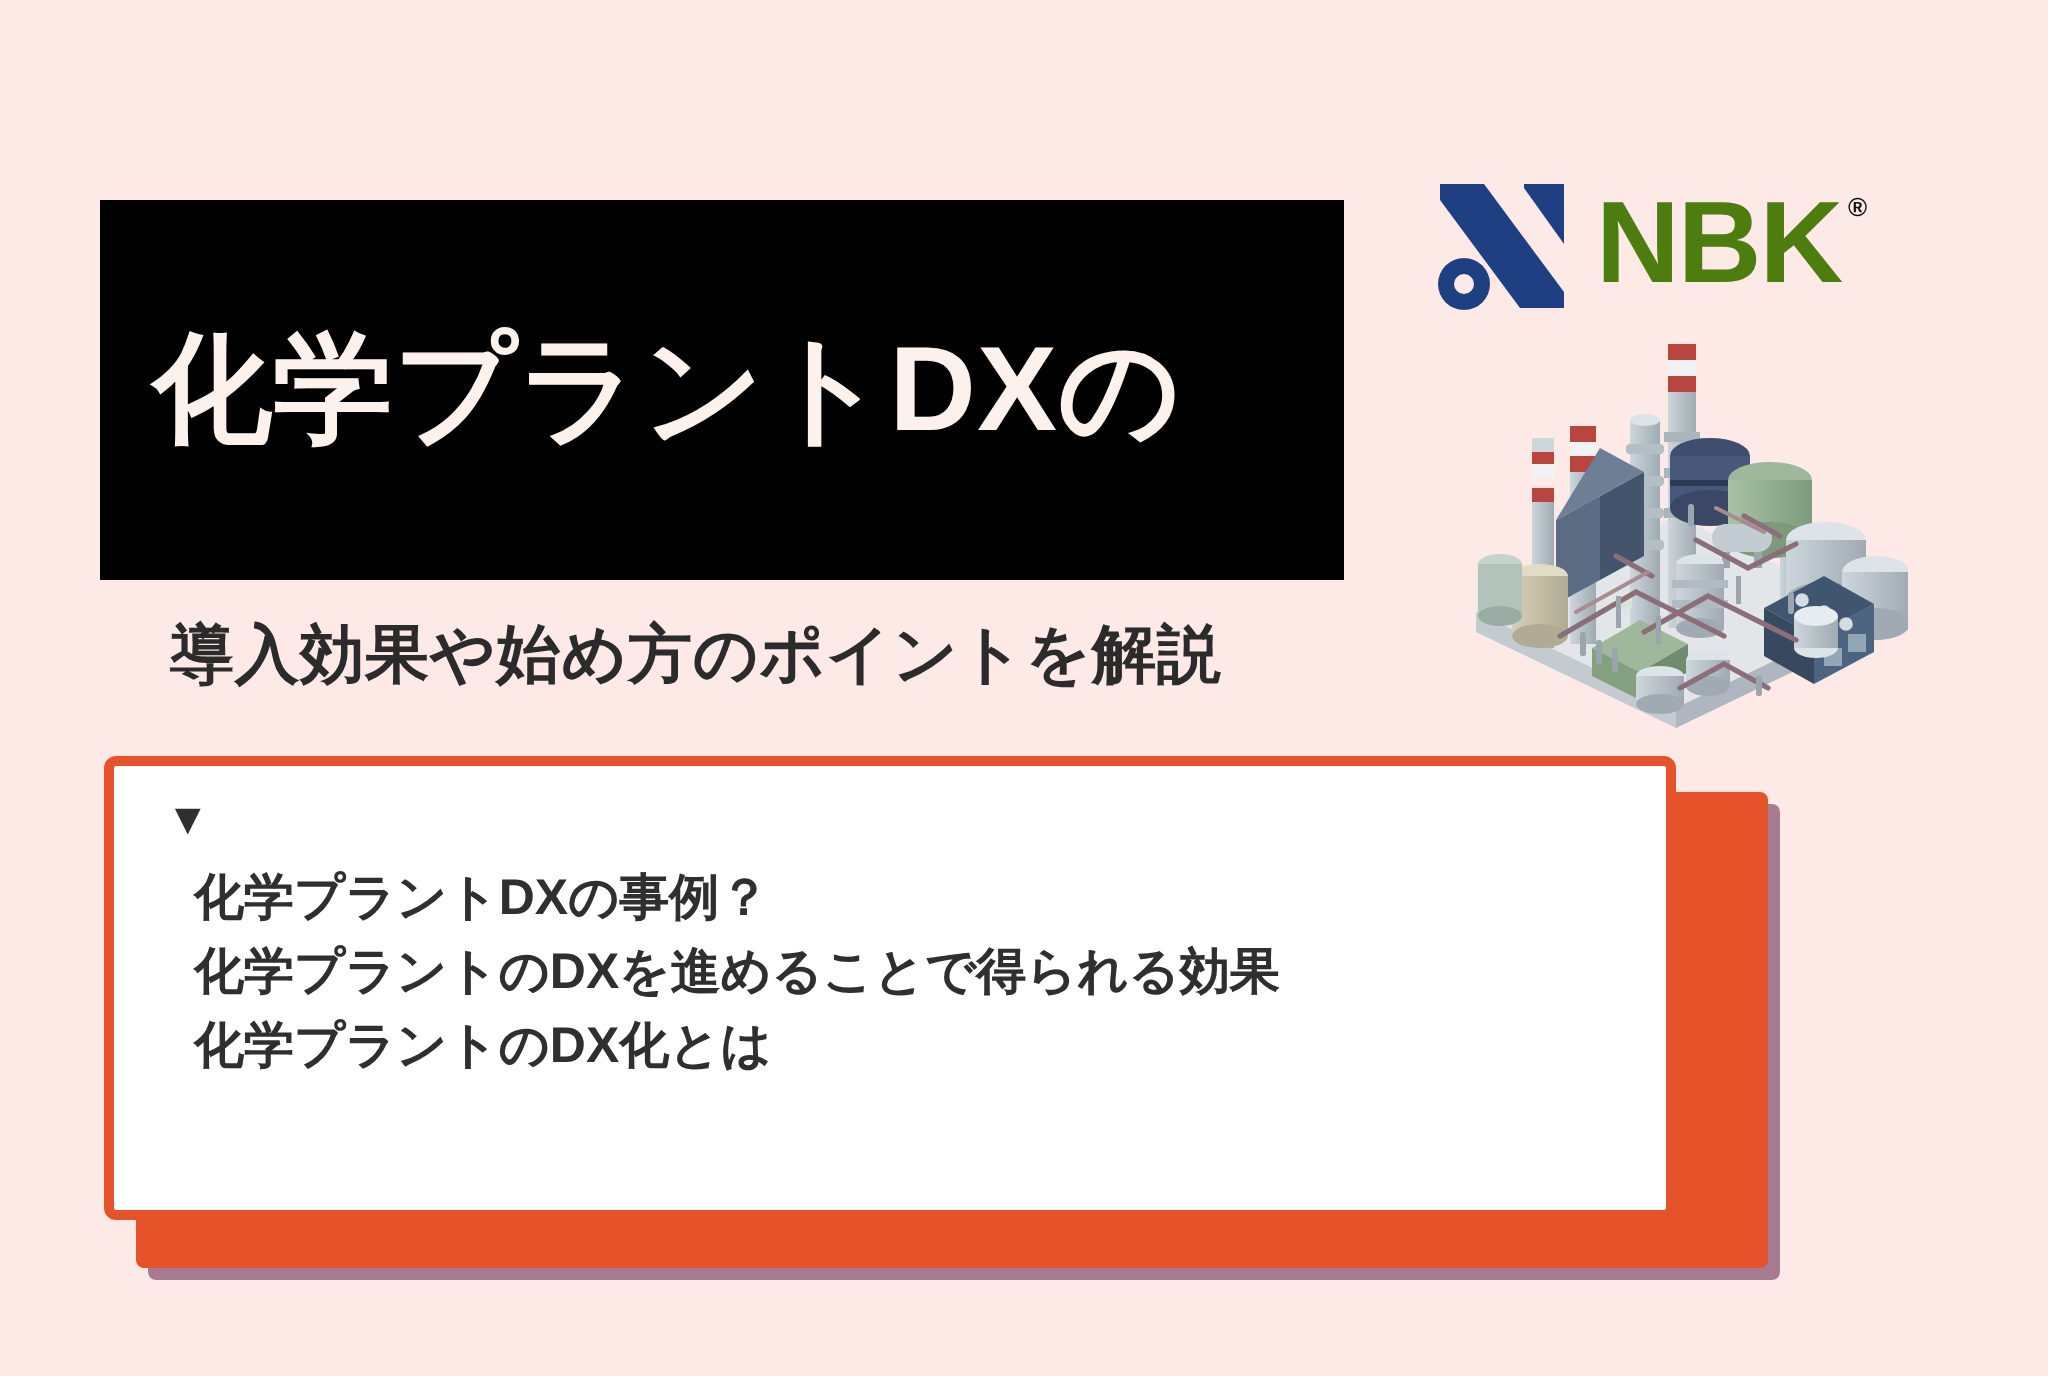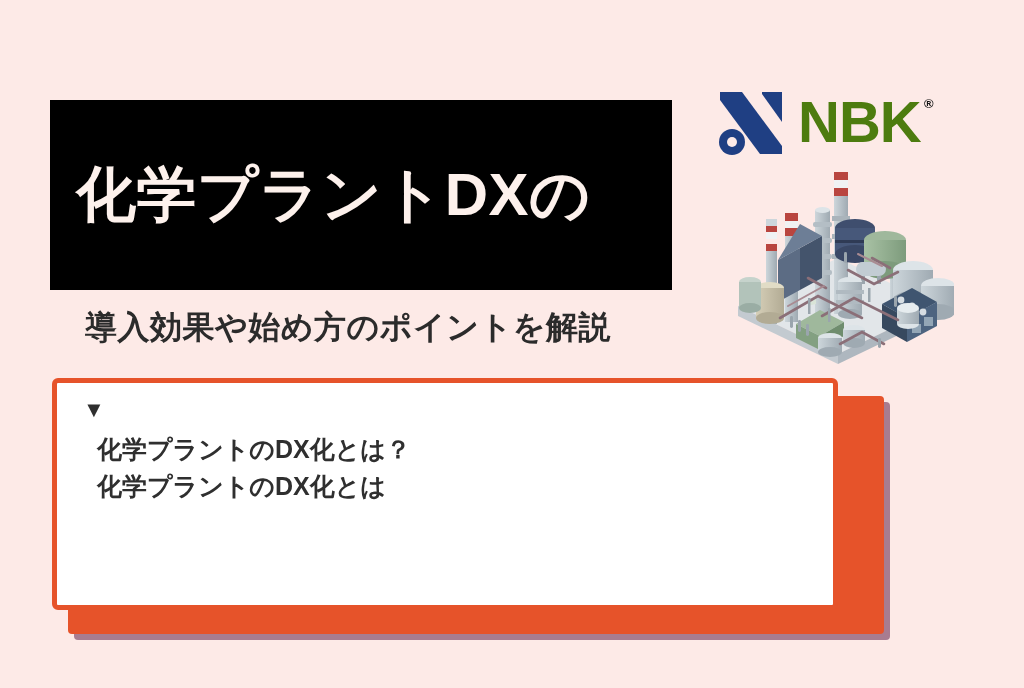--- a/index.html
+++ b/index.html
@@ -371,19 +371,20 @@
   </div>
 
   <div class="content-wrap">
     <div class="content-shadow"></div>
     <div class="content-accent"></div>
     <div class="content-card">
       <div class="content-heading">
         <span class="tri-icon">▼</span>
       </div>
       <ul class="content-list">
-        <li>化学プラントのDX化とは？</li>
+        <li>化学プラントDXの事例？</li>
+        <li>化学プラントのDXを進めることで得られる効果</li>
         <li>化学プラントのDX化とは</li>
       </ul>
     </div>
   </div>
 
 </div>
 
 </body></html>

